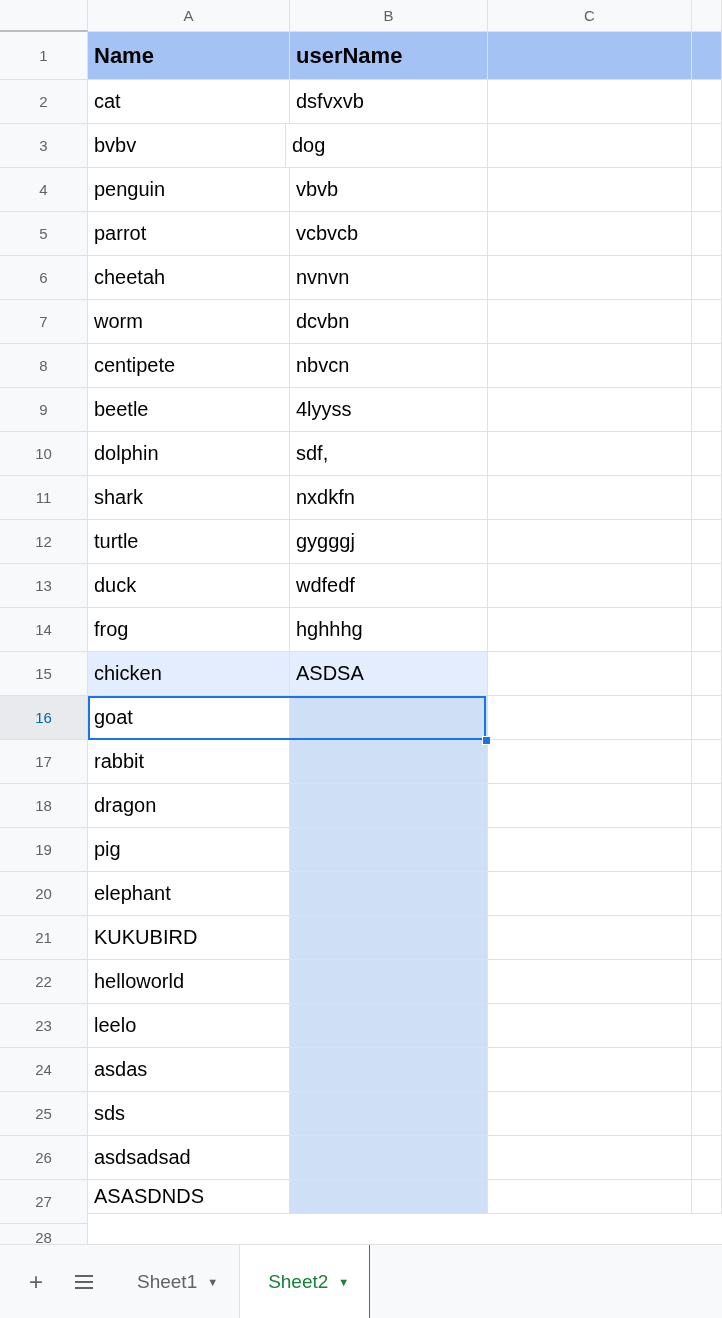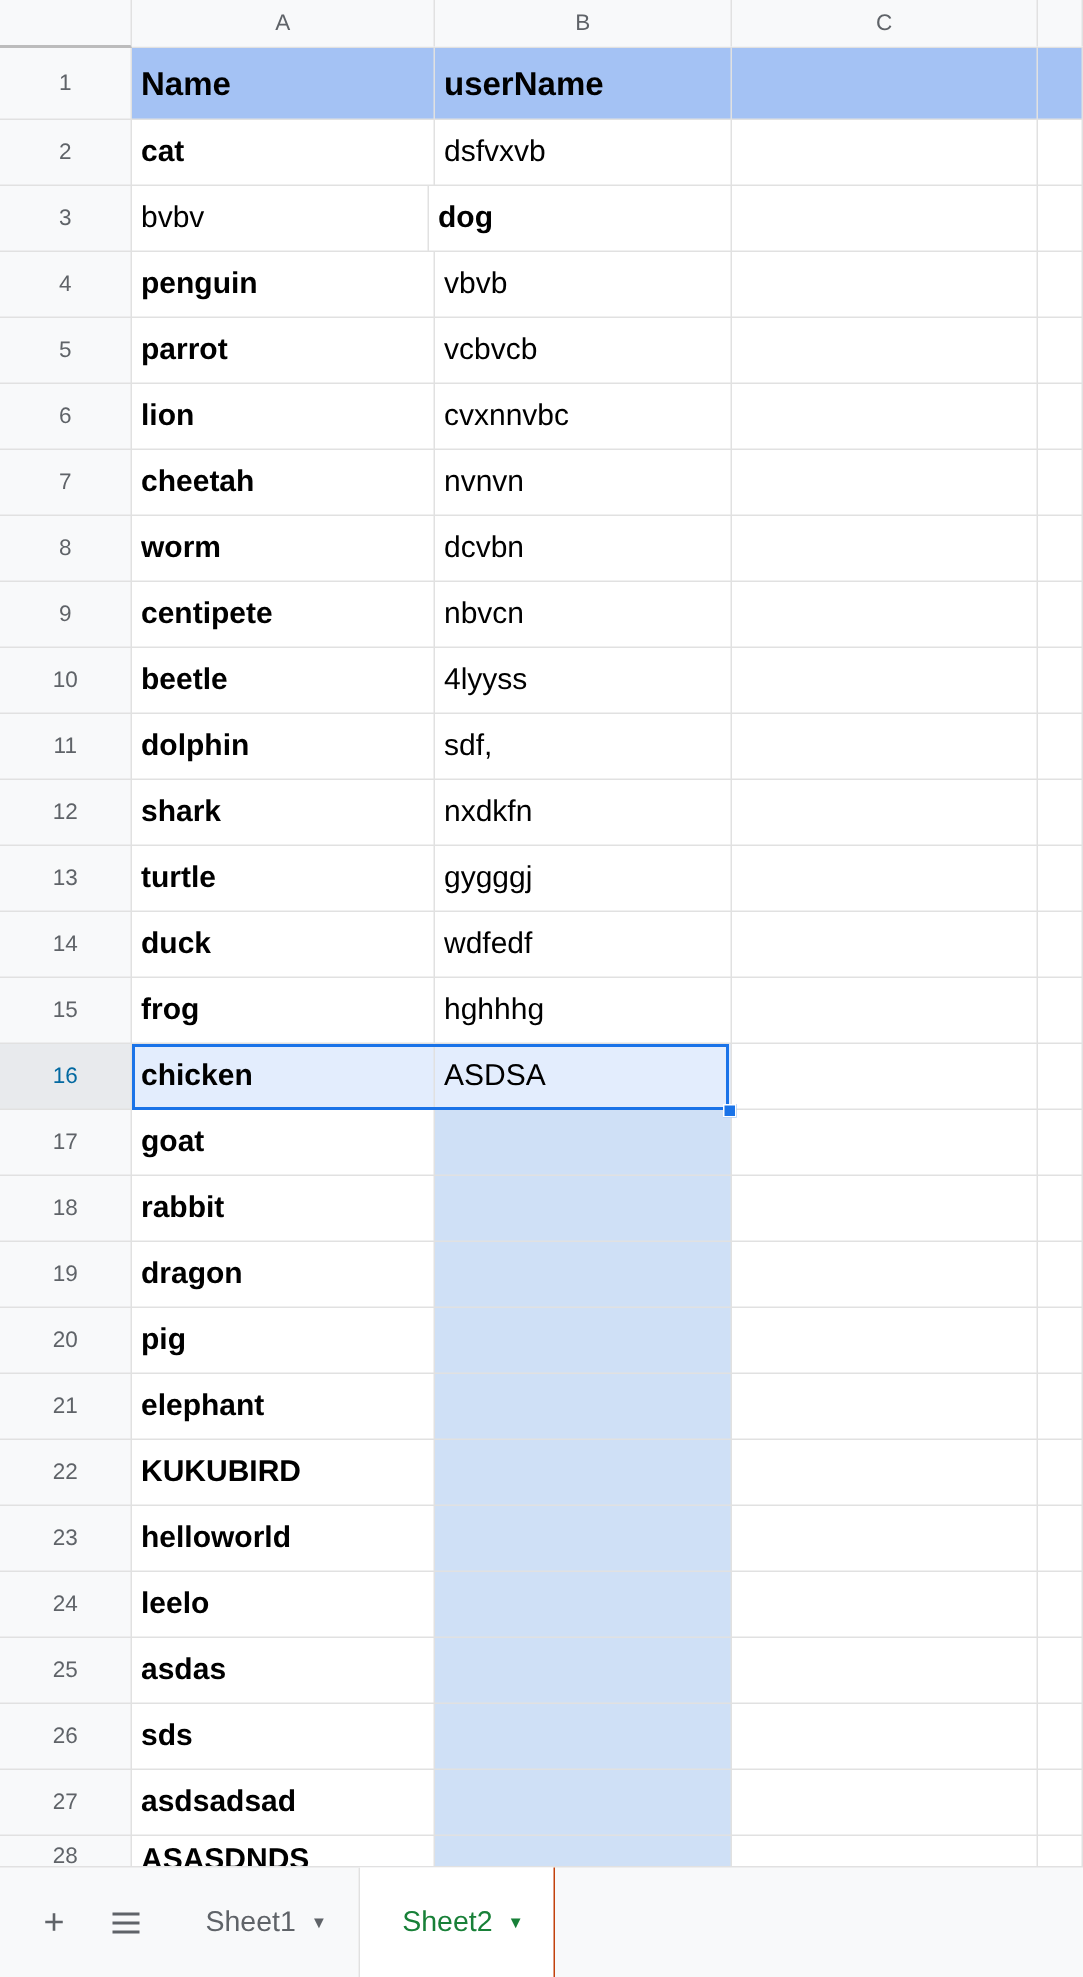--- a/index.html
+++ b/index.html
@@ -87,21 +87,21 @@
       padding: 0 6px;
       display: flex;
       align-items: center;
       font-size: 20px;
       color: #000;
       overflow: hidden;
       white-space: nowrap;
       flex-shrink: 0;
       background: #fff;
     }
-    .cell.col-a { width: 202px; font-weight: bold; }
+    .cell.col-a { width: 202px; }
     .cell.col-b { width: 198px; }
     .cell.col-c { width: 204px; }
     .cell.col-d { width: 30px; }
     .header-row .cell {
       background: #a4c2f4;
       font-weight: bold;
       font-size: 22px;
     }
     .cell.sel-range {
       background: #e3edfd;
@@ -249,26 +249,20 @@
           <div class="cell col-c"></div>
           <div class="cell col-d"></div>
         </div>
         <div class="row">
           <div class="cell col-a">parrot</div>
           <div class="cell col-b">vcbvcb</div>
           <div class="cell col-c"></div>
           <div class="cell col-d"></div>
         </div>
         <div class="row">
-          <div class="cell col-a">lion</div>
-          <div class="cell col-b">cvxnnvbc</div>
-          <div class="cell col-c"></div>
-          <div class="cell col-d"></div>
-        </div>
-        <div class="row">
           <div class="cell col-a">cheetah</div>
           <div class="cell col-b">nvnvn</div>
           <div class="cell col-c"></div>
           <div class="cell col-d"></div>
         </div>
         <div class="row">
           <div class="cell col-a">worm</div>
           <div class="cell col-b">dcvbn</div>
           <div class="cell col-c"></div>
           <div class="cell col-d"></div>

